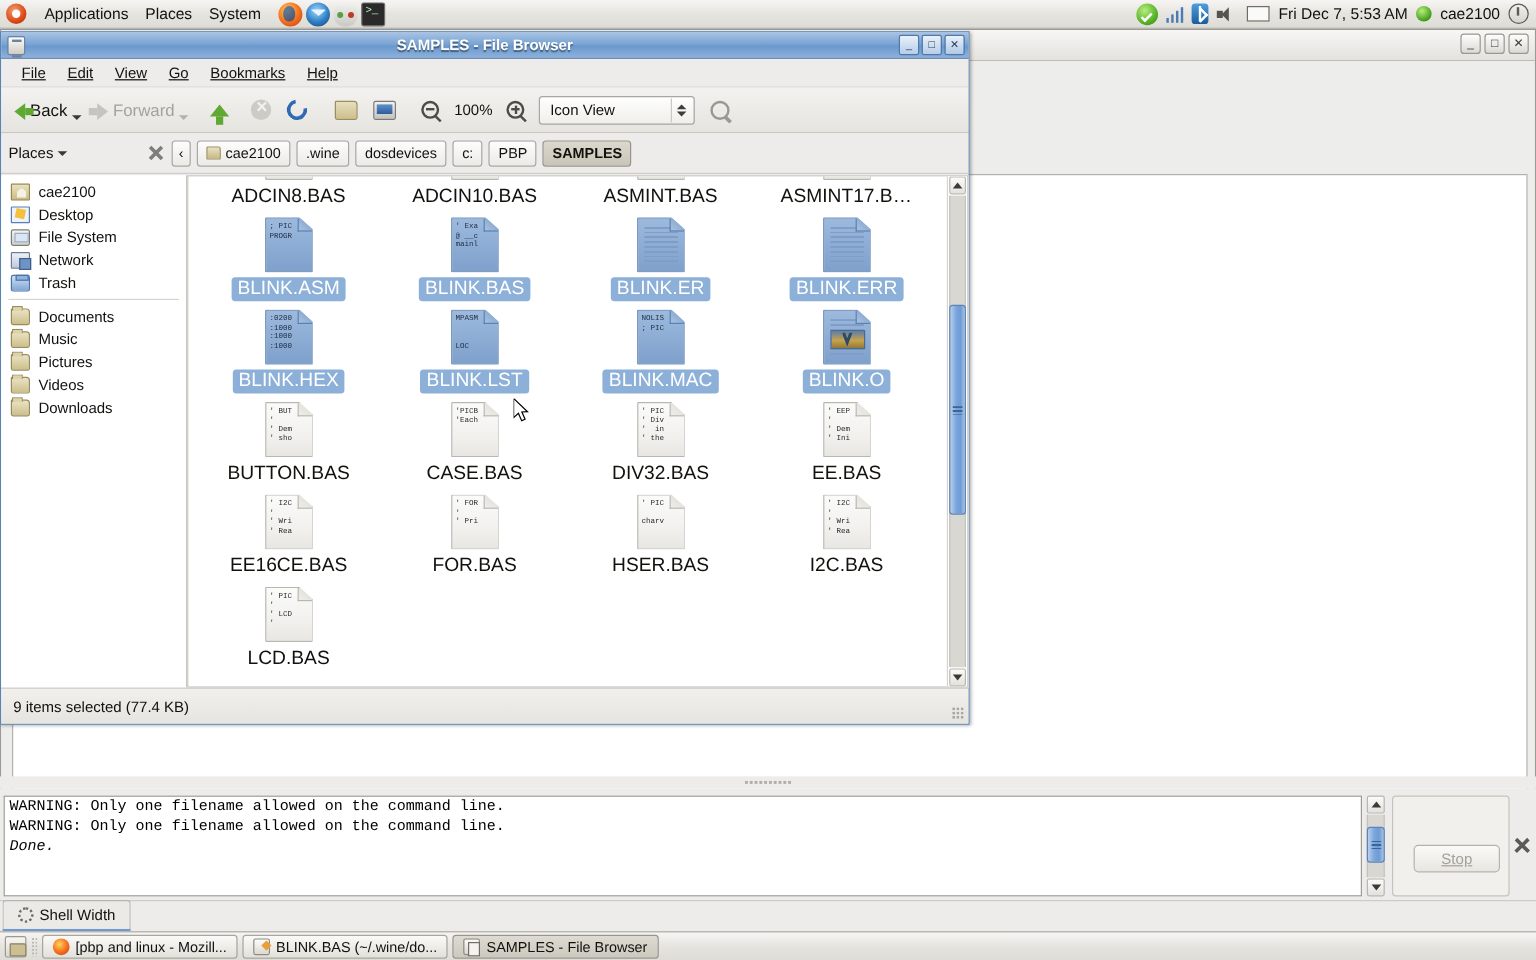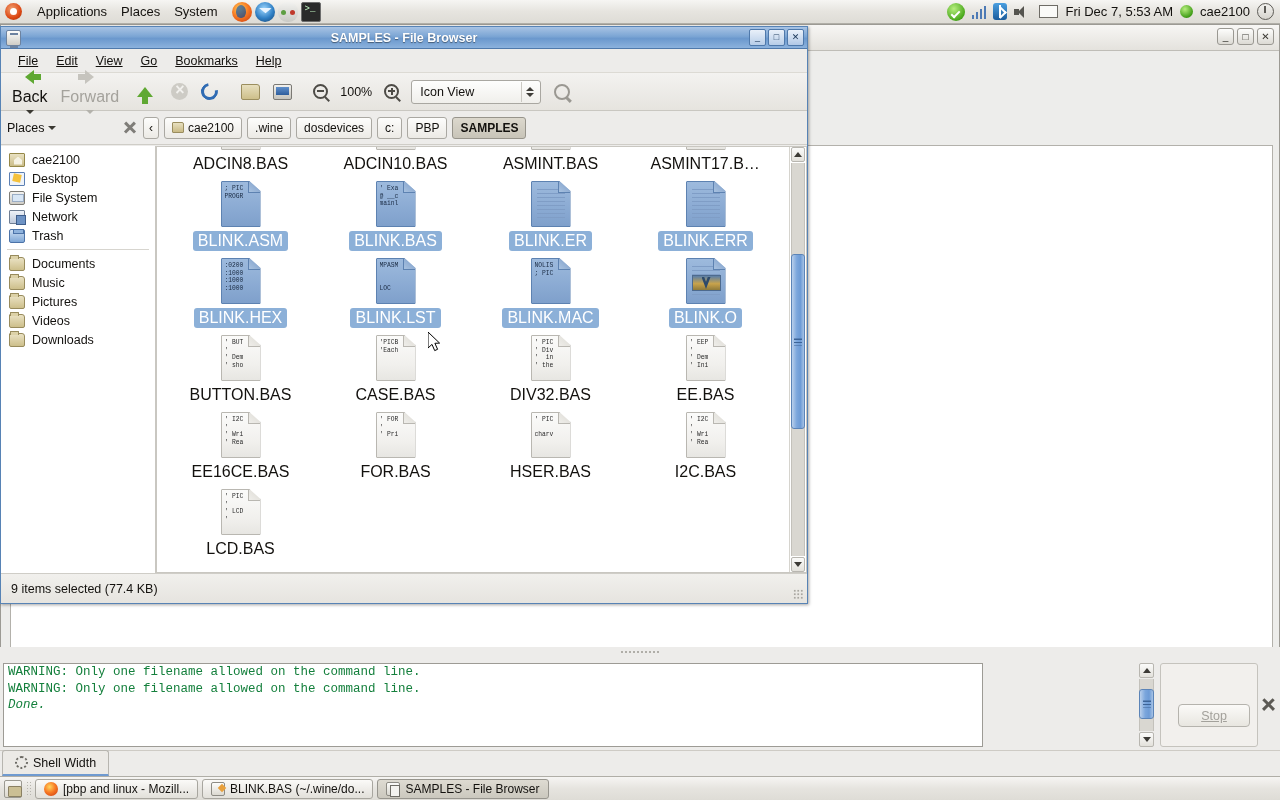--- a/index.html
+++ b/index.html
@@ -151,21 +151,21 @@
     display:flex;align-items:center;justify-content:center;font-size:9px;color:#1b3758;line-height:1;}
   .fwb.close{background:linear-gradient(to bottom,#eaf1fa,#b1c8e6);}
 
   #fb-menubar{height:24px;display:flex;align-items:center;padding-left:8px;gap:0;
     background:#edecea;border-bottom:1px solid #dcdad4;}
   #fb-menubar .mi{font-size:12.5px;color:#13110e;padding:2px 9px;}
   #fb-menubar .mi u{text-decoration:underline;}
 
   #fb-toolbar{height:38px;display:flex;align-items:center;gap:3px;padding:0 6px;
     background:linear-gradient(to bottom,#f3f2f0,#e6e4df);border-bottom:1px solid #c9c7c1;}
-  .tb-item{display:flex;align-items:center;gap:4px;padding:3px 5px;border-radius:3px;font-size:16px;color:#13110e;flex-direction:column;}
+  .tb-item{display:flex;align-items:flex-end;gap:4px;padding:3px 5px;border-radius:3px;font-size:14px;color:#13110e;}
   .tb-item.dis{color:#a4a29c;}
   .arrow-l{width:0;height:0;border-top:7px solid transparent;border-bottom:7px solid transparent;border-right:9px solid #5fa832;position:relative;}
   .arrow-l::after{content:"";position:absolute;left:9px;top:-3px;width:7px;height:6px;background:#5fa832;}
   .arrow-r{width:0;height:0;border-top:7px solid transparent;border-bottom:7px solid transparent;border-left:9px solid #c6c4be;position:relative;}
   .arrow-r::after{content:"";position:absolute;left:-16px;top:-3px;width:7px;height:6px;background:#c6c4be;}
   .arrow-up{width:0;height:0;border-left:8px solid transparent;border-right:8px solid transparent;border-bottom:10px solid #5fa832;position:relative;}
   .arrow-up::after{content:"";position:absolute;left:-3px;top:10px;width:6px;height:7px;background:#5fa832;}
   .stop-ico{width:17px;height:17px;border-radius:50%;background:#cdcbc5;position:relative;}
   .stop-ico::after{content:"×";position:absolute;left:4px;top:-2px;color:#f2f1ee;font-size:16px;font-weight:bold;}
   .reload-ico{width:17px;height:17px;border-radius:50%;border:3px solid #2f6bb3;border-top-color:transparent;transform:rotate(35deg);}
@@ -290,23 +290,23 @@
 
   
   #cursor{position:absolute;left:428px;top:332px;z-index:80;pointer-events:none;}
 
   
   #shell-pane{position:absolute;left:0;bottom:24px;width:1280px;height:119px;z-index:50;background:#edecea;}
   #shell-splitter{position:absolute;left:0;top:-10px;width:1280px;height:10px;background:#edecea;}
   #shell-splitter .dots{position:absolute;left:50%;top:3px;transform:translateX(-50%);width:40px;height:4px;
     background-image:radial-gradient(#b0aea8 40%,transparent 42%);background-size:4px 4px;}
   #shell-text{
-    position:absolute;left:3px;top:6px;width:980px;height:84px;background:#ffffff;
+    position:absolute;left:3px;top:6px;width:1132px;height:84px;background:#ffffff;
     border:1px solid #9d9b95;overflow:hidden;
-    font-family:"Liberation Mono",monospace;font-size:12.5px;line-height:16.5px;color:#15803d;
+    font-family:"Liberation Mono",monospace;font-size:12.5px;line-height:16.5px;color:#000000;
     padding:0 4px;
   }
   #shell-text .ln{white-space:pre;}
   #shell-text .done{font-style:italic;}
   #shell-vscroll{position:absolute;left:1138px;top:6px;width:17px;height:84px;background:#edecea;}
   #shell-right{position:absolute;left:1160px;top:6px;width:98px;height:84px;border:1px solid #c5c3bd;border-radius:3px;background:#f2f0ed;}
   .stop-btn{position:absolute;left:17px;top:40px;width:72px;height:23px;border:1px solid #b5b3ad;border-radius:4px;
     background:linear-gradient(to bottom,#fbfaf8,#e8e6e0);display:flex;align-items:center;justify-content:center;
     font-size:12.5px;color:#a3a19b;}
   .stop-btn u{text-decoration:underline;}

